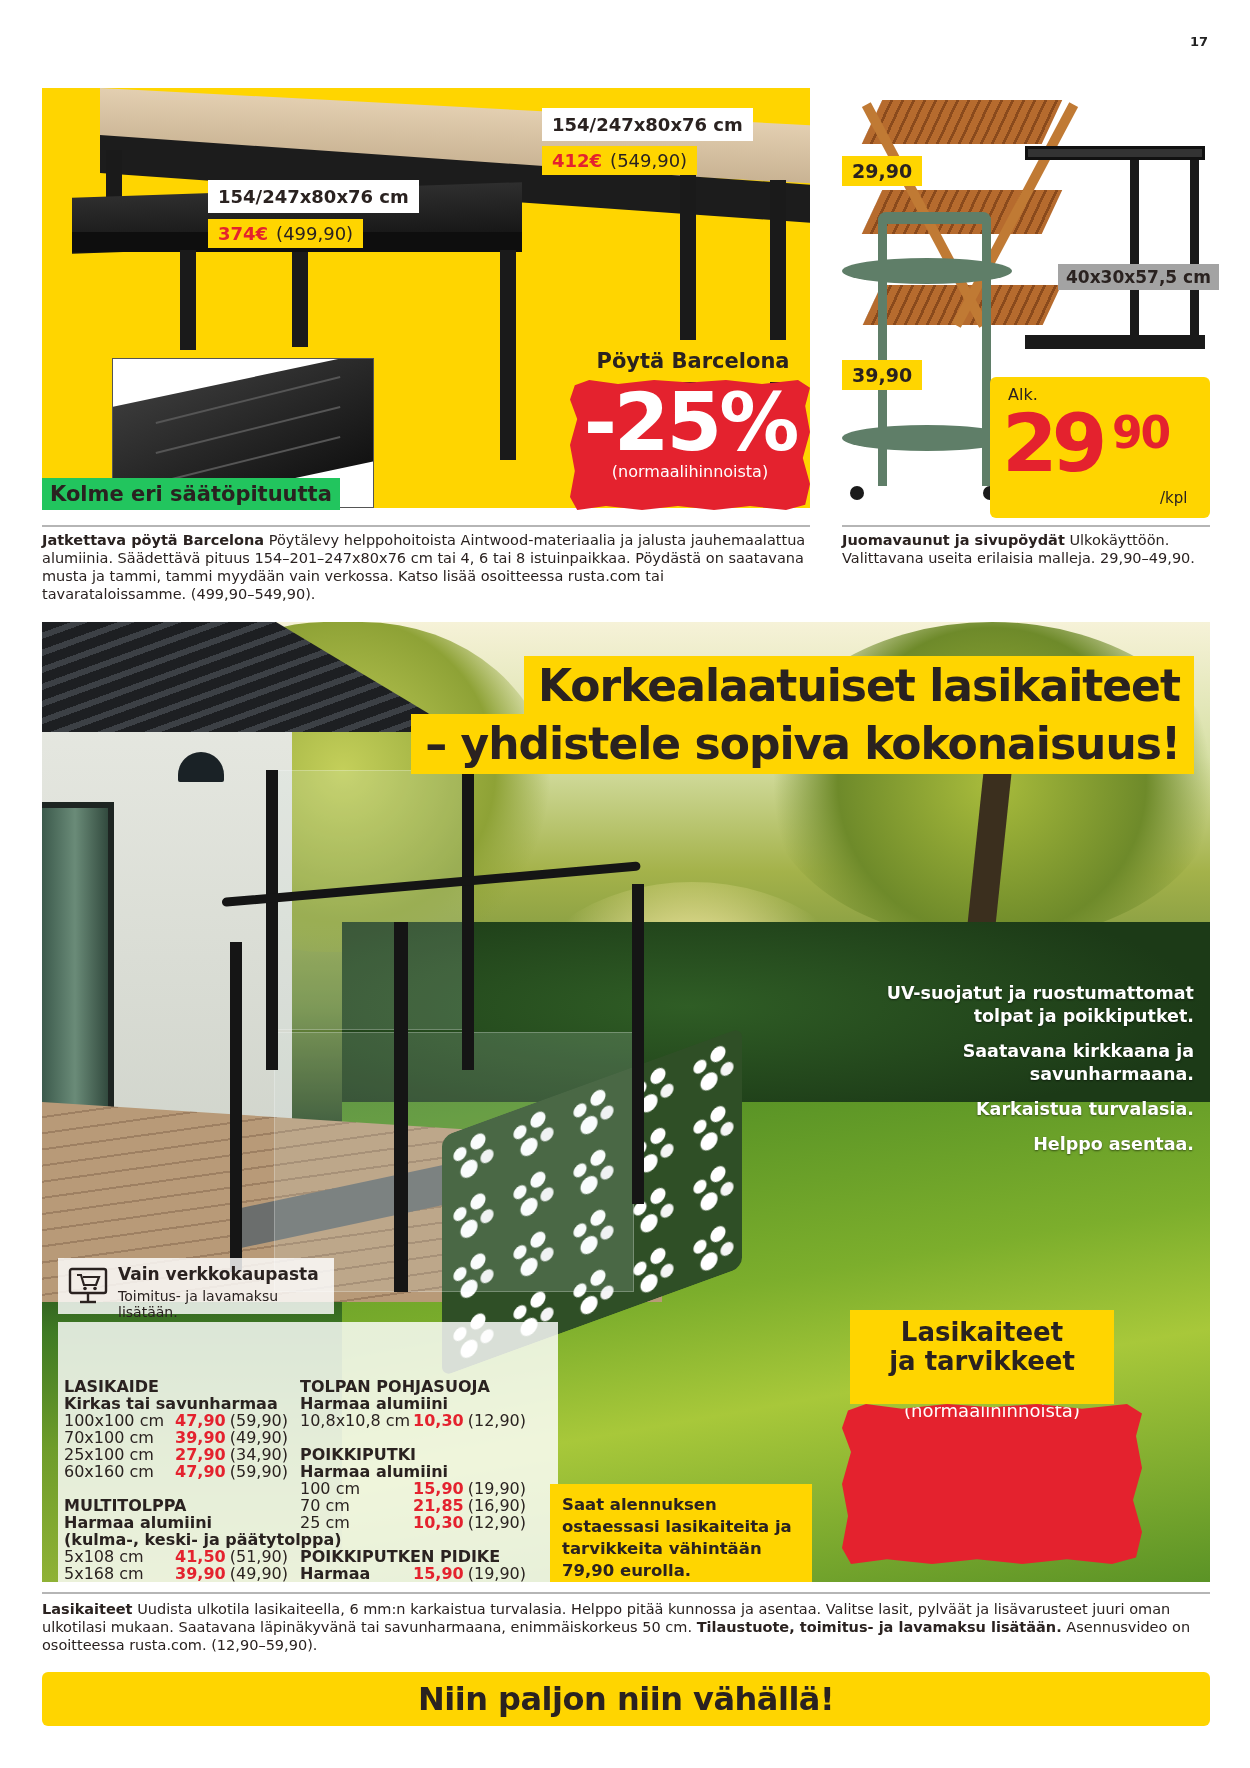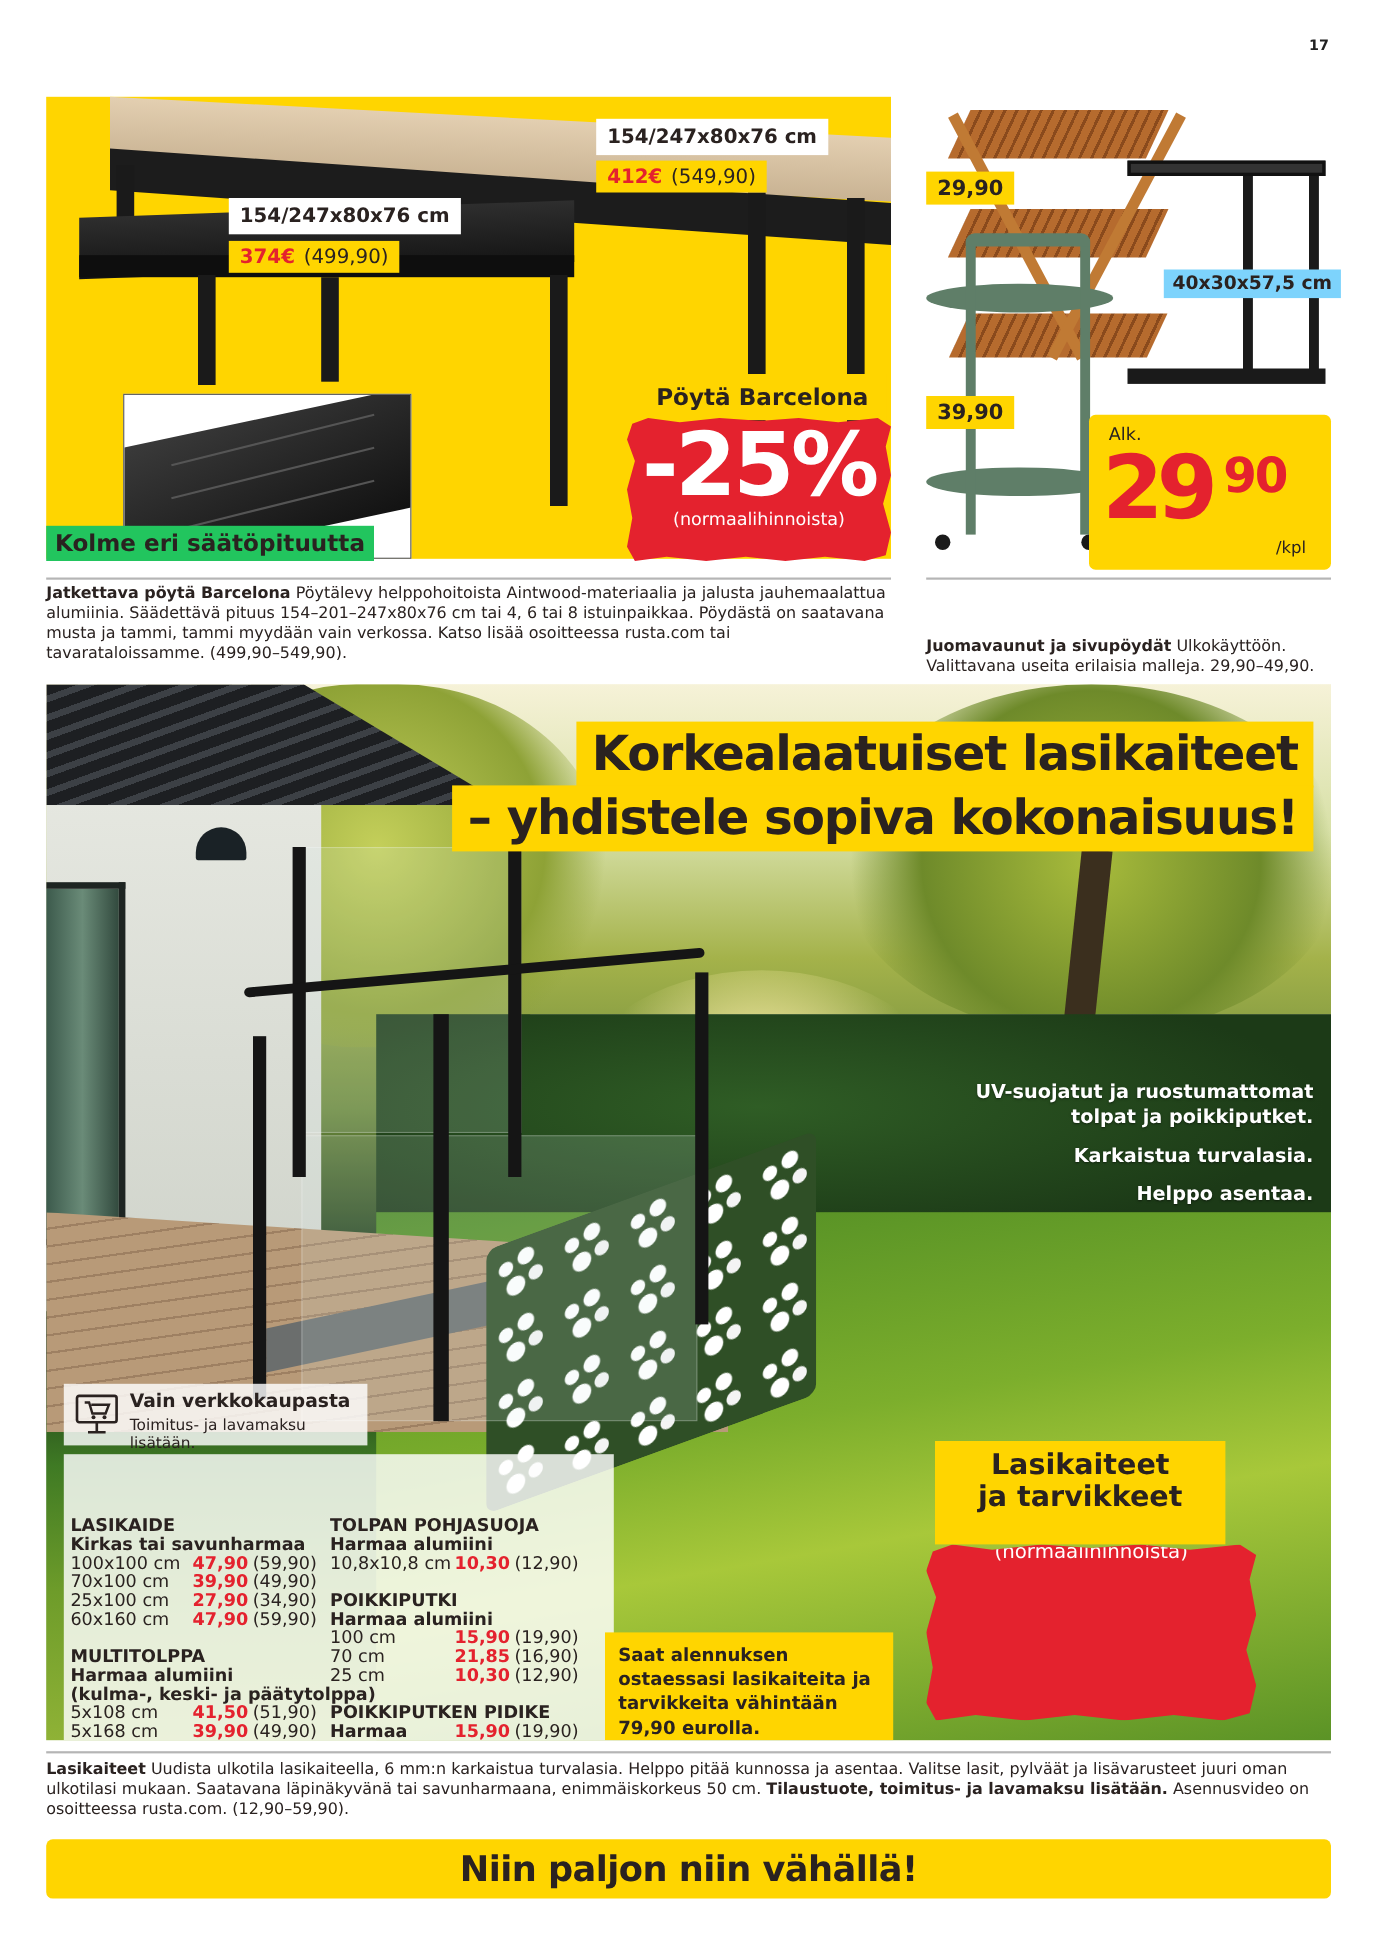--- a/index.html
+++ b/index.html
@@ -36,21 +36,21 @@
   .desc { font-size: 14.5px; line-height: 18px; color: #2a2220; }
   .desc b { font-weight: bold; }
 
   
   .trolley-shelf { background: repeating-linear-gradient(90deg,#b66b2e 0 8px,#8a4a1c 8px 11px); }
   .wood-frame { background: #c07a34; width: 10px; }
   .green { background: #5f7e68; }
   .black-side { background: #1a1a1a; }
 
   .small-price { background: #ffd500; font-weight: bold; font-size: 19px; padding: 4px 10px; color: #2a2220; }
-  .dim-white { background: #7dd3fc; font-weight: bold; font-size: 17px; padding: 3px 8px; color: #2a2220; }
+  .dim-white { background: #a3a3a3; font-weight: bold; font-size: 17px; padding: 3px 8px; color: #2a2220; margin-top: 19px; }
   .alk-box { left: 990px; top: 377px; width: 220px; height: 141px; background: #ffd500; border-radius: 6px; }
   .alk-box .alk { position: absolute; left: 18px; top: 8px; font-size: 16px; color: #2a2220; }
   .alk-box .big { position: absolute; left: 12px; top: 22px; font-size: 80px; font-weight: bold; color: #e4222e; letter-spacing: -6px; line-height: 90px; }
   .alk-box .cents { position: absolute; left: 122px; top: 30px; font-size: 44px; font-weight: bold; color: #e4222e; letter-spacing: -2px; }
   .alk-box .unit { position: absolute; left: 170px; top: 112px; font-size: 15px; color: #2a2220; }
 
   
   .hero { left: 42px; top: 622px; width: 1168px; height: 960px; overflow: hidden;
           background: linear-gradient(180deg,#f6f2d8 0%,#d7e0a6 14%,#a4b24a 26%,#6d8a3c 40%,#2b4a22 52%,#1d3a1a 64%,#3f7a24 74%,#6e9c2a 86%,#8fb236 100%); }
   .sun { left: 470px; top: 260px; width: 360px; height: 260px; border-radius: 50%; background: radial-gradient(circle,#fff9d6 0%,rgba(255,240,170,0.7) 35%,rgba(255,230,140,0) 70%); }
@@ -170,21 +170,21 @@
 <div class="abs dim-white" style="left:1058px;top:245px;">40x30x57,5 cm</div>
 
 <div class="abs alk-box">
   <span class="alk">Alk.</span>
   <span class="big">29</span>
   <span class="cents">90</span>
   <span class="unit">/kpl</span>
 </div>
 
 <div class="abs divider" style="left:842px;top:525px;width:368px;"></div>
-<div class="abs desc" style="left:842px;top:531px;width:368px;margin-top:48px;">
+<div class="abs desc" style="left:842px;top:531px;width:368px;">
   <b>Juomavaunut ja sivupöydät</b>
   <span>Ulkokäyttöön. Valittavana useita erilaisia malleja. 29,90–49,90.</span>
 </div>
 
 <div class="abs hero">
   <div class="abs tree-l"></div>
   <div class="abs tree-r"></div>
   <div class="abs sun"></div>
   <div class="abs lake"></div>
   <div class="abs trunk"></div>
@@ -206,20 +206,21 @@
   <div class="abs post" style="left:188px;top:320px;height:330px;"></div>
   <div class="abs post" style="left:352px;top:300px;height:370px;width:14px;"></div>
   <div class="abs post" style="left:590px;top:262px;height:320px;"></div>
   <div class="abs rail-bar" style="left:180px;top:276px;width:420px;transform:rotate(-5deg);transform-origin:left;"></div>
 
   <div class="abs headline-line" style="right:16px;top:34px;">Korkealaatuiset lasikaiteet</div>
   <div class="abs headline-line" style="right:16px;top:92px;">– yhdistele sopiva kokonaisuus!</div>
 
   <div class="abs features">
     <p>UV-suojatut ja ruostumattomat tolpat ja poikkiputket.</p>
+    <p>Saatavana kirkkaana ja savunharmaana.</p>
     <p>Karkaistua turvalasia.</p>
     <p>Helppo asentaa.</p>
   </div>
 
   <div class="abs overlay-box online-box">
     <svg class="cart-icon" viewBox="0 0 40 40">
       <rect x="2" y="3" width="36" height="24" rx="2" fill="none" stroke="#2a2220" stroke-width="2.4"></rect>
       <line x1="20" y1="27" x2="20" y2="35" stroke="#2a2220" stroke-width="2.4"></line>
       <line x1="12" y1="36" x2="28" y2="36" stroke="#2a2220" stroke-width="2.4"></line>
       <path d="M9 9 h4 l3 10 h12 l3 -8 h-16" fill="none" stroke="#2a2220" stroke-width="2.2"></path>

